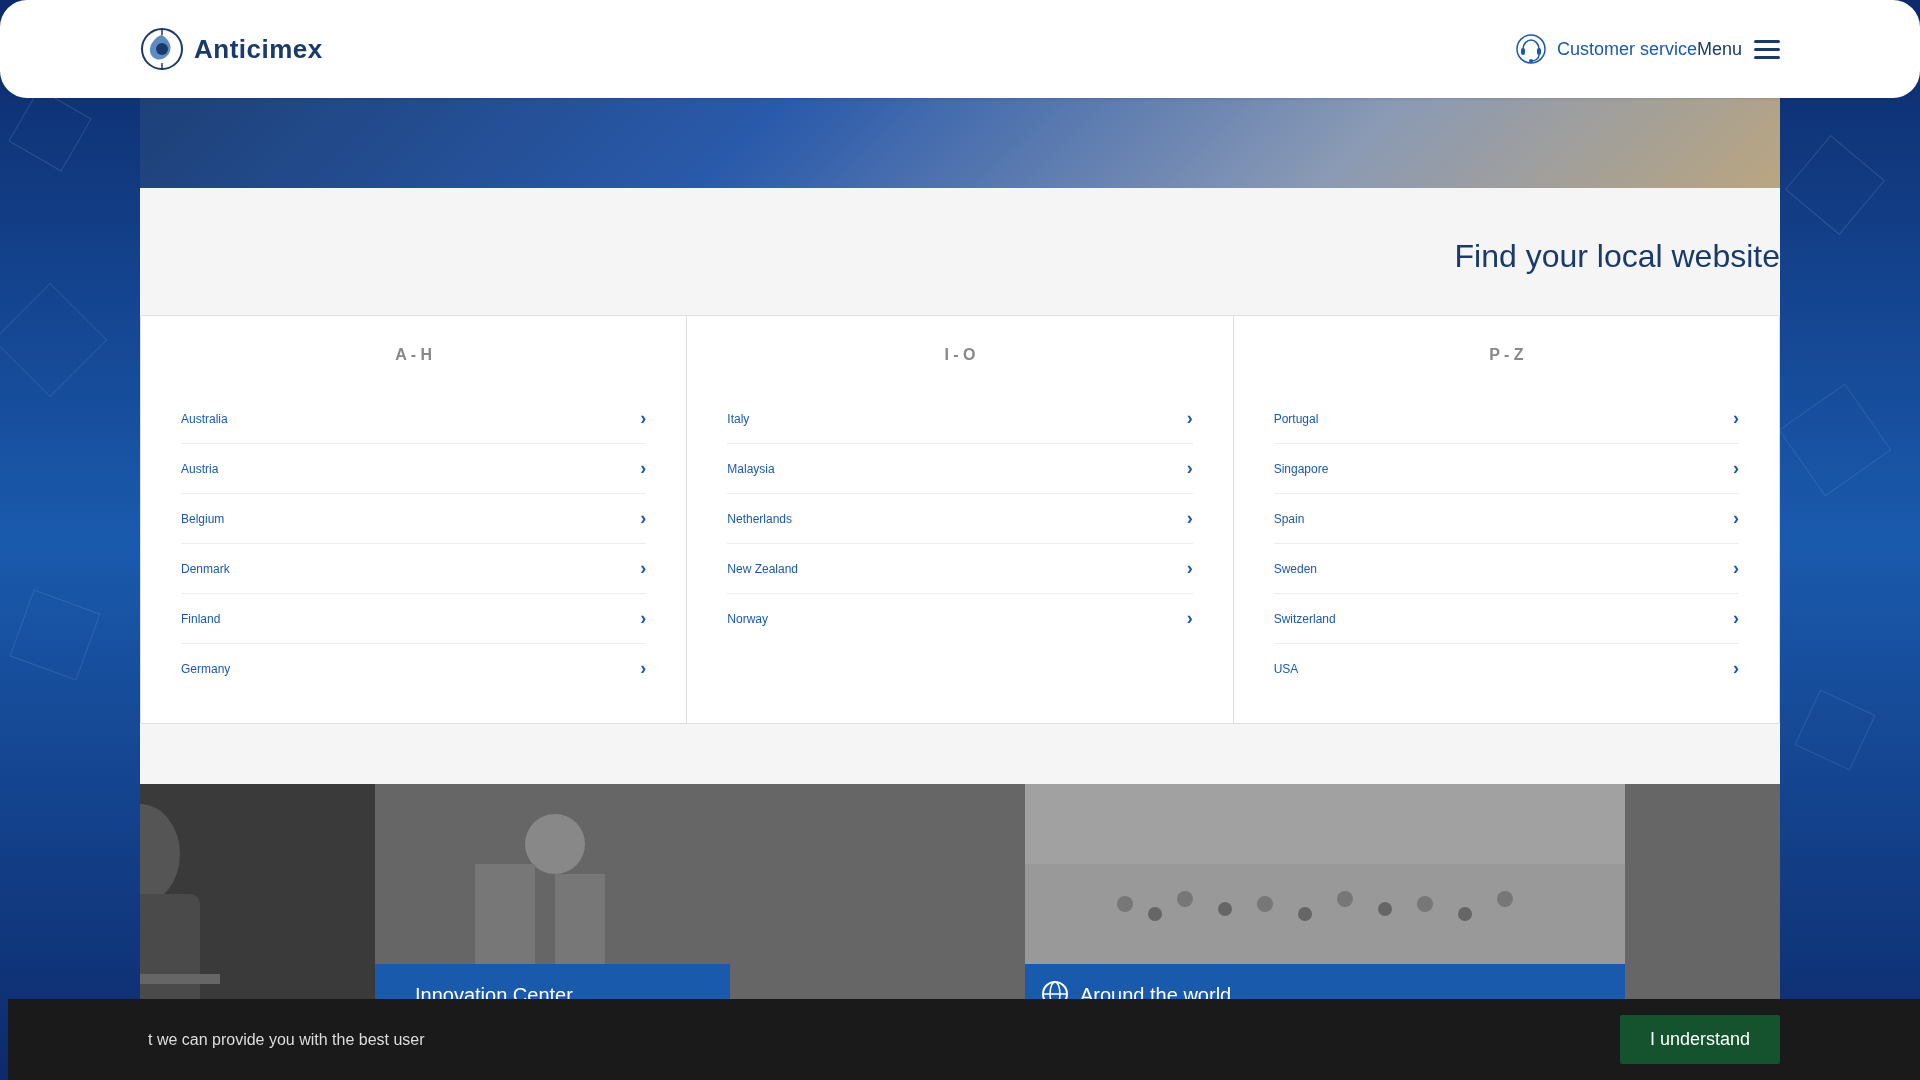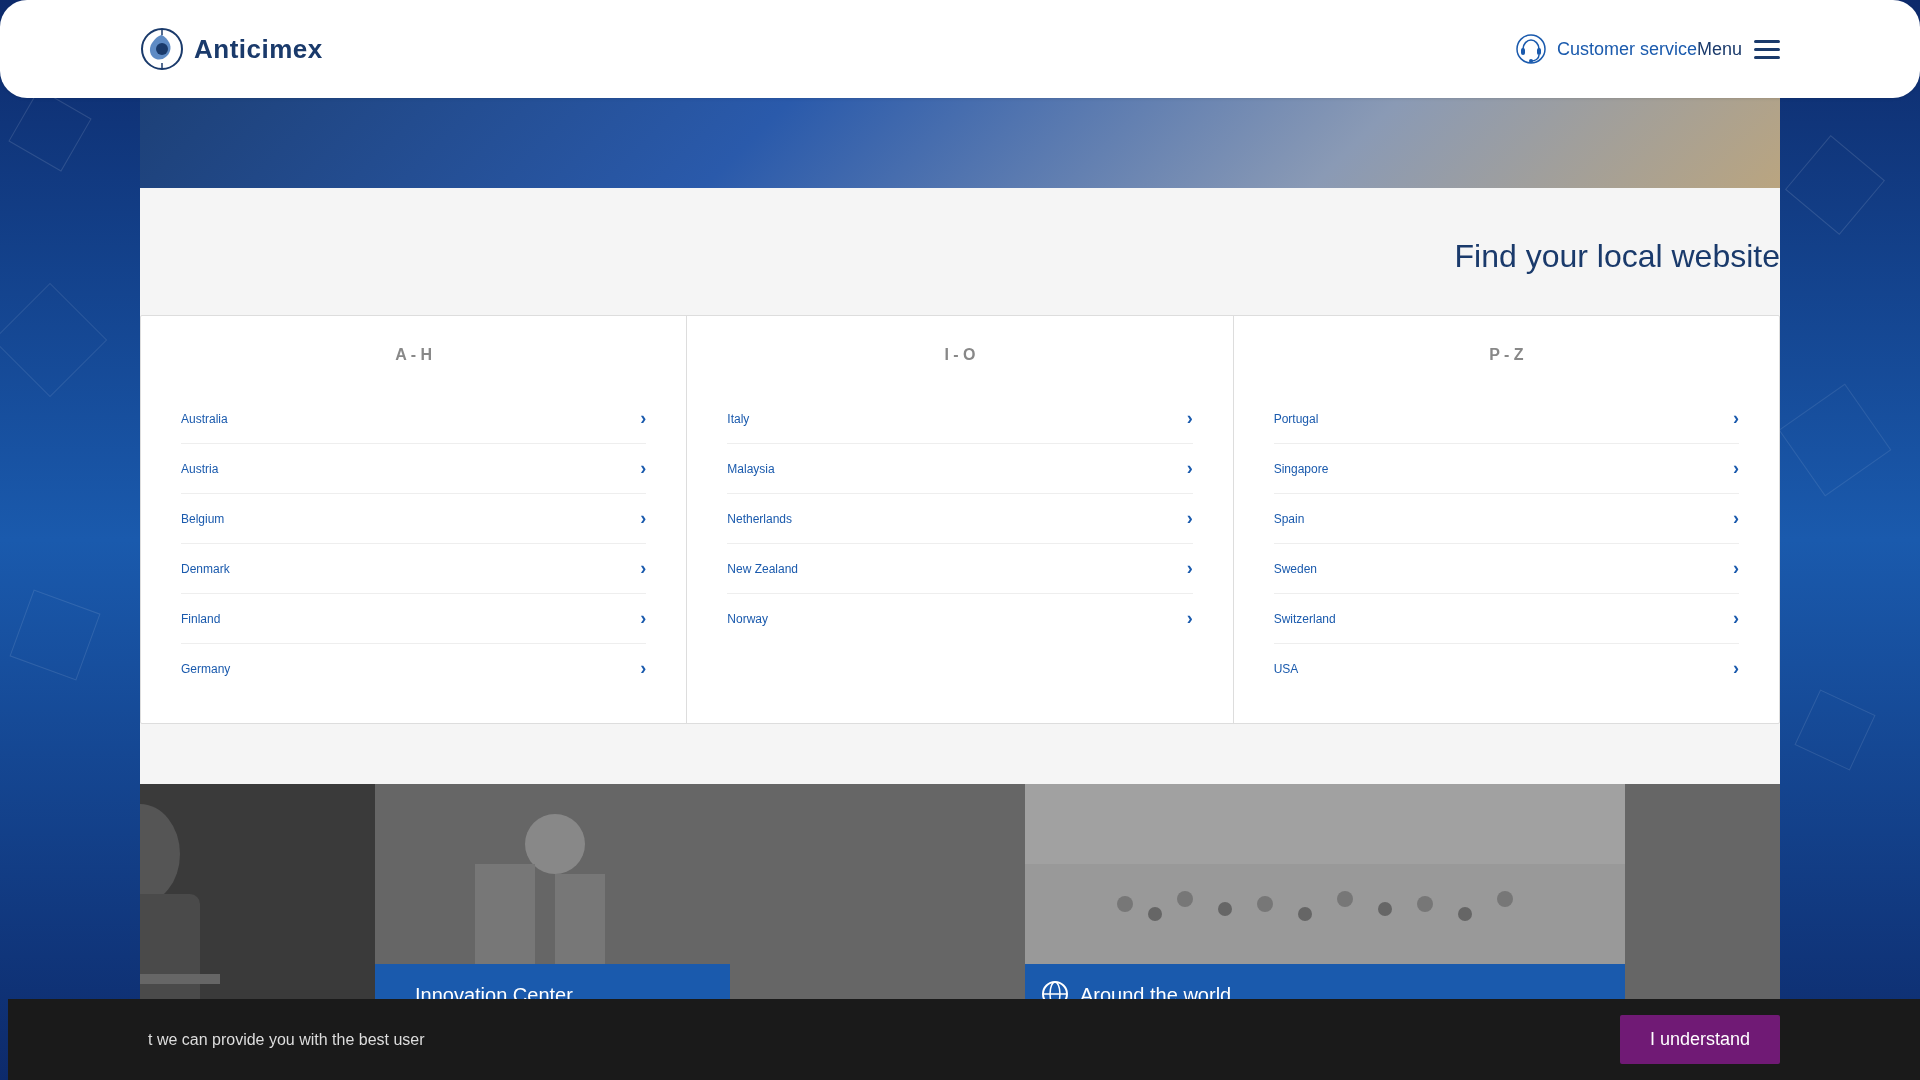--- a/index.html
+++ b/index.html
@@ -203,21 +203,21 @@
       display: flex;
       align-items: center;
       justify-content: space-between;
       z-index: 200;
     }
     .cookie-text {
       font-size: 16px;
       color: #ddd;
     }
     .cookie-understand-btn {
-      background: #701a75;
+      background: #14532d;
       color: white;
       border: none;
       padding: 14px 30px;
       font-size: 18px;
       cursor: pointer;
       border-radius: 2px;
       white-space: nowrap;
     }
 
     

